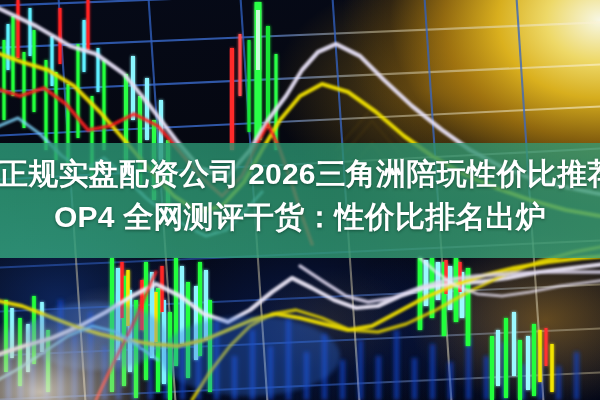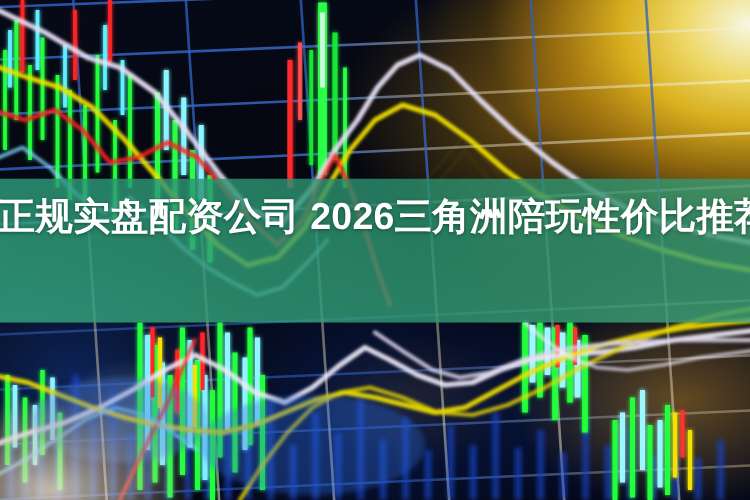--- a/index.html
+++ b/index.html
@@ -412,15 +412,16 @@
     </svg>
   </div>
 
   <div class="layer glow-beige"></div>
 
   <div class="band"></div>
   <div class="band-tint"></div>
 
   <div class="headline">
     <span class="ln ln1">正规实盘配资公司 2026三角洲陪玩性价比推荐T</span>
+    <span class="ln ln2">OP4 全网测评干货：性价比排名出炉</span>
   </div>
 
 </div>
 
 </body></html>

